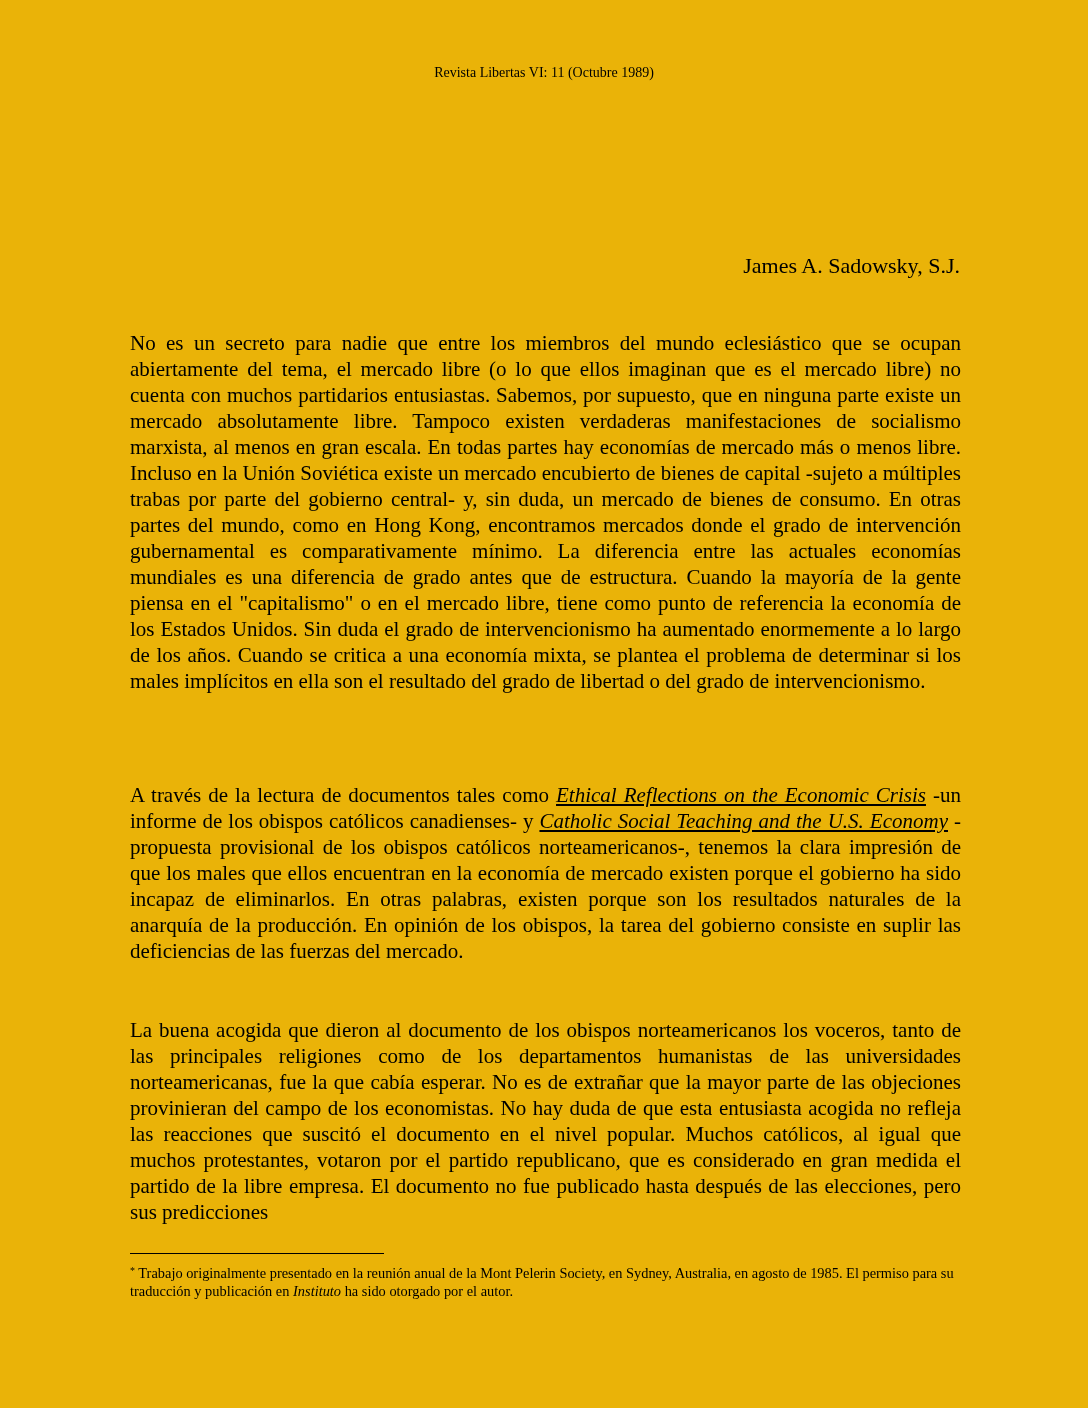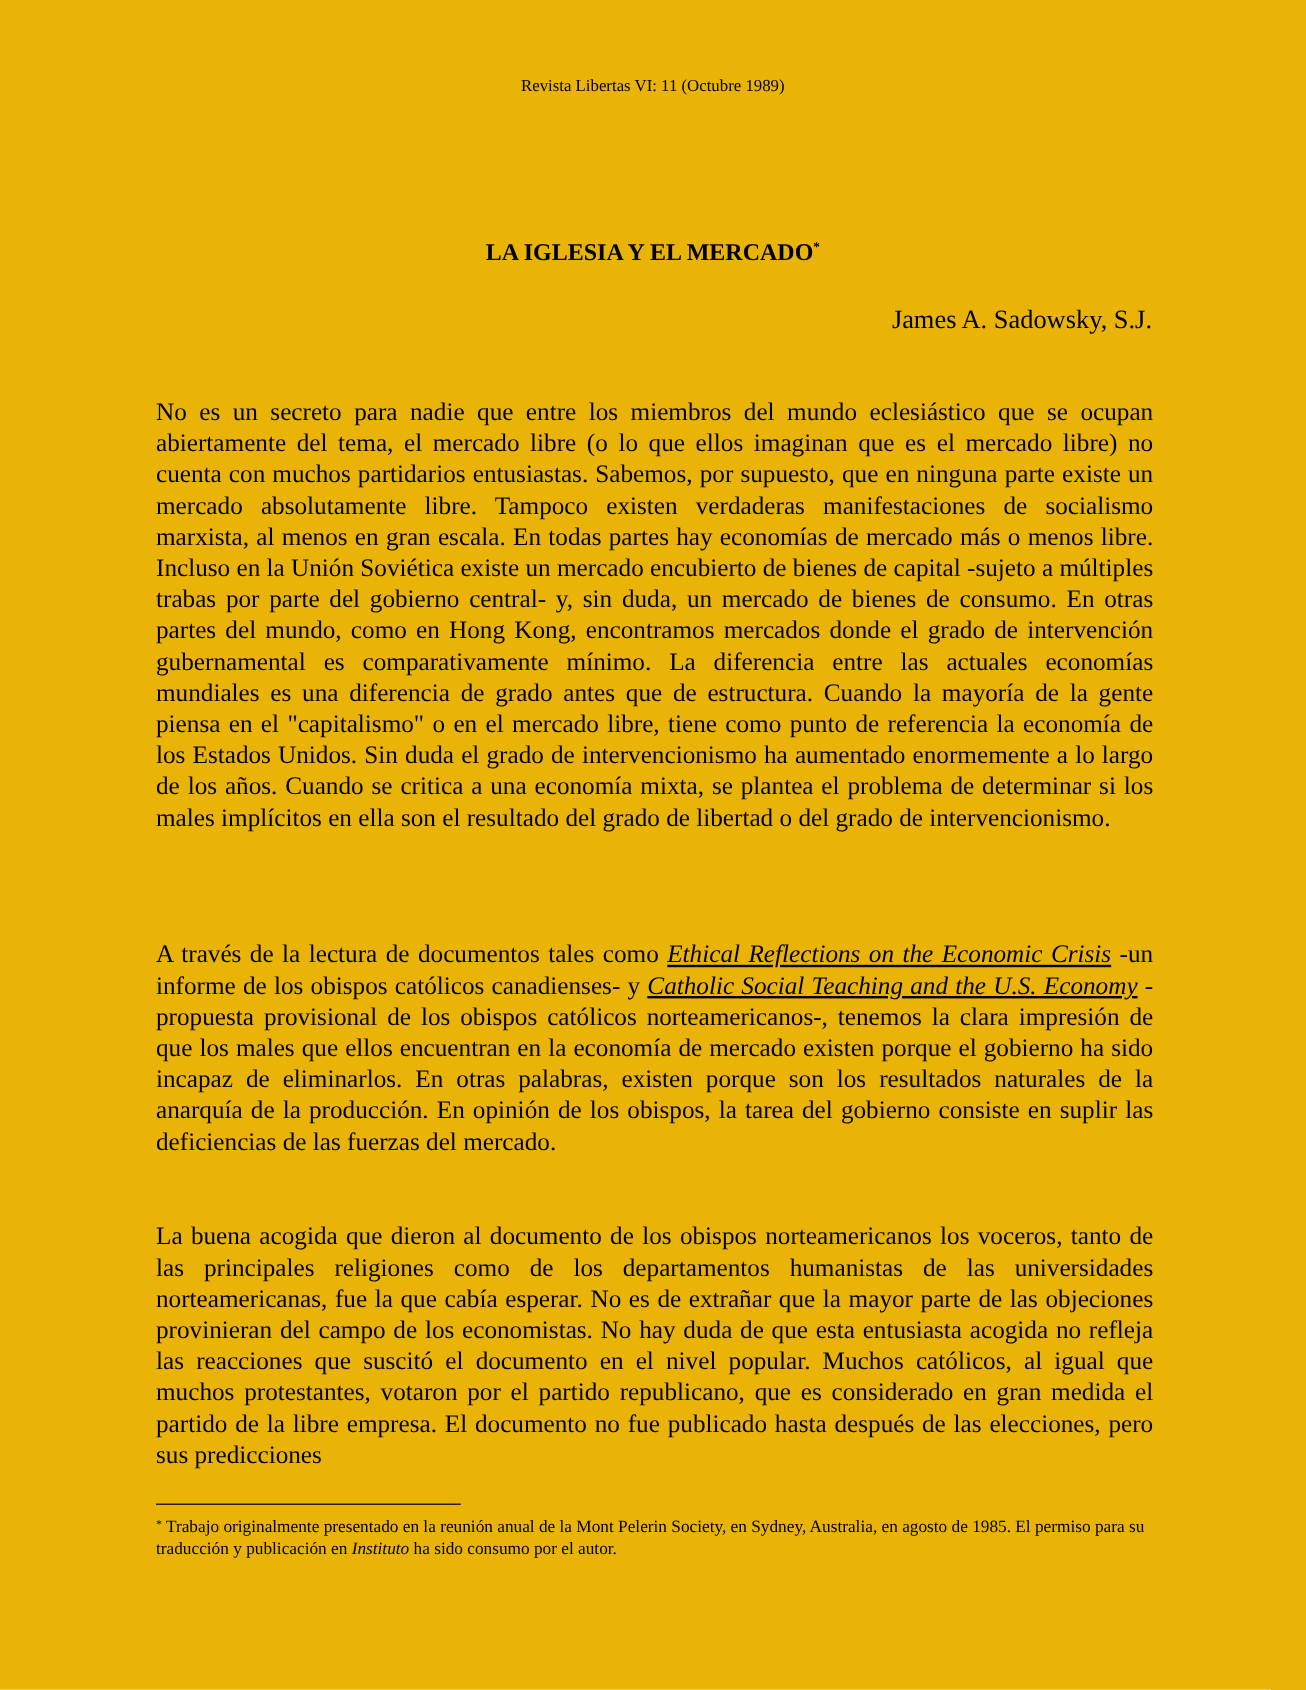--- a/index.html
+++ b/index.html
@@ -95,27 +95,26 @@
   </style>
 </head>
 <body>
 
 <div class="page">
 
   <div class="header">
     <div>Revista Libertas VI: 11 (Octubre 1989)</div>
   </div>
 
-  <div class="title"><span>LA IGLESIA Y EL MERCADO</span><sup>*</sup></div>
 
   <div class="author">James A. Sadowsky, S.J.</div>
 
   <p class="body-text p1">No es un secreto para nadie que entre los miembros del mundo eclesiástico que se ocupan abiertamente del tema, el mercado libre (o lo que ellos imaginan que es el mercado libre) no cuenta con muchos partidarios entusiastas. Sabemos, por supuesto, que en ninguna parte existe un mercado absolutamente libre. Tampoco existen verdaderas manifestaciones de socialismo marxista, al menos en gran escala. En todas partes hay economías de mercado más o menos libre. Incluso en la Unión Soviética existe un mercado encubierto de bienes de capital -sujeto a múltiples trabas por parte del gobierno central- y, sin duda, un mercado de bienes de consumo. En otras partes del mundo, como en Hong Kong, encontramos mercados donde el grado de intervención gubernamental es comparativamente mínimo. La diferencia entre las actuales economías mundiales es una diferencia de grado antes que de estructura. Cuando la mayoría de la gente piensa en el "capitalismo" o en el mercado libre, tiene como punto de referencia la economía de los Estados Unidos. Sin duda el grado de intervencionismo ha aumentado enormemente a lo largo de los años. Cuando se critica a una economía mixta, se plantea el problema de determinar si los males implícitos en ella son el resultado del grado de libertad o del grado de intervencionismo.</p>
 
   <p class="body-text p2"><span>A través de la lectura de documentos tales como </span><em>Ethical Reflections on the Economic Crisis</em><span> -un informe de los obispos católicos canadienses- y </span><em>Catholic Social Teaching and the U.S. Economy</em><span> -propuesta provisional de los obispos católicos norteamericanos-, tenemos la clara impresión de que los males que ellos encuentran en la economía de mercado existen porque el gobierno ha sido incapaz de eliminarlos. En otras palabras, existen porque son los resultados naturales de la anarquía de la producción. En opinión de los obispos, la tarea del gobierno consiste en suplir las deficiencias de las fuerzas del mercado.</span></p>
 
   <p class="body-text p3">La buena acogida que dieron al documento de los obispos norteamericanos los voceros, tanto de las principales religiones como de los departamentos humanistas de las universidades norteamericanas, fue la que cabía esperar. No es de extrañar que la mayor parte de las objeciones provinieran del campo de los economistas. No hay duda de que esta entusiasta acogida no refleja las reacciones que suscitó el documento en el nivel popular. Muchos católicos, al igual que muchos protestantes, votaron por el partido republicano, que es considerado en gran medida el partido de la libre empresa. El documento no fue publicado hasta después de las elecciones, pero sus predicciones</p>
 
   <div class="footnote-rule"></div>
 
-  <p class="footnote"><sup>*</sup><span> Trabajo originalmente presentado en la reunión anual de la Mont Pelerin Society, en Sydney, Australia, en agosto de 1985. El permiso para su traducción y publicación en </span><em>Instituto</em><span> ha sido consumo por el autor.</span></p>
+  <p class="footnote"><sup>*</sup><span> Trabajo originalmente presentado en la reunión anual de la Mont Pelerin Society, en Sydney, Australia, en agosto de 1985. El permiso para su traducción y publicación en </span><em>Instituto</em><span> ha sido otorgado por el autor.</span></p>
 
 </div>
 
 </body></html>

